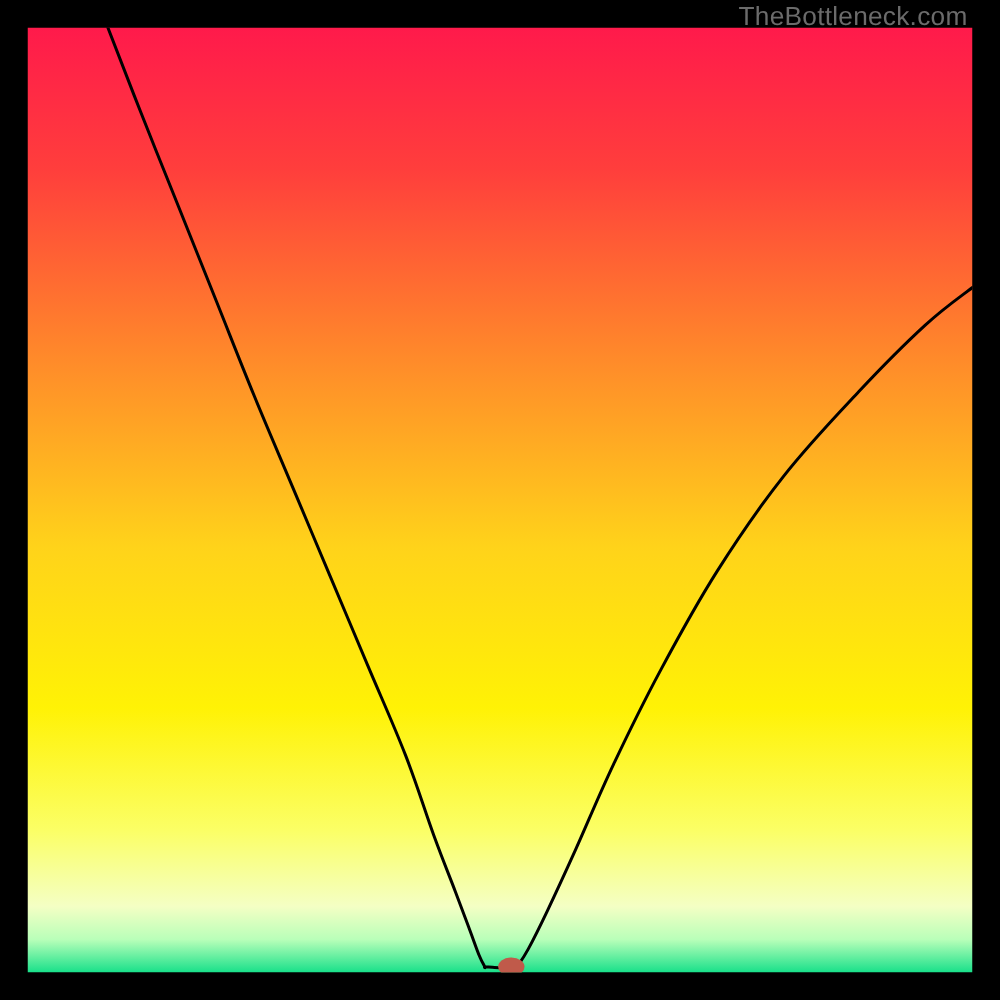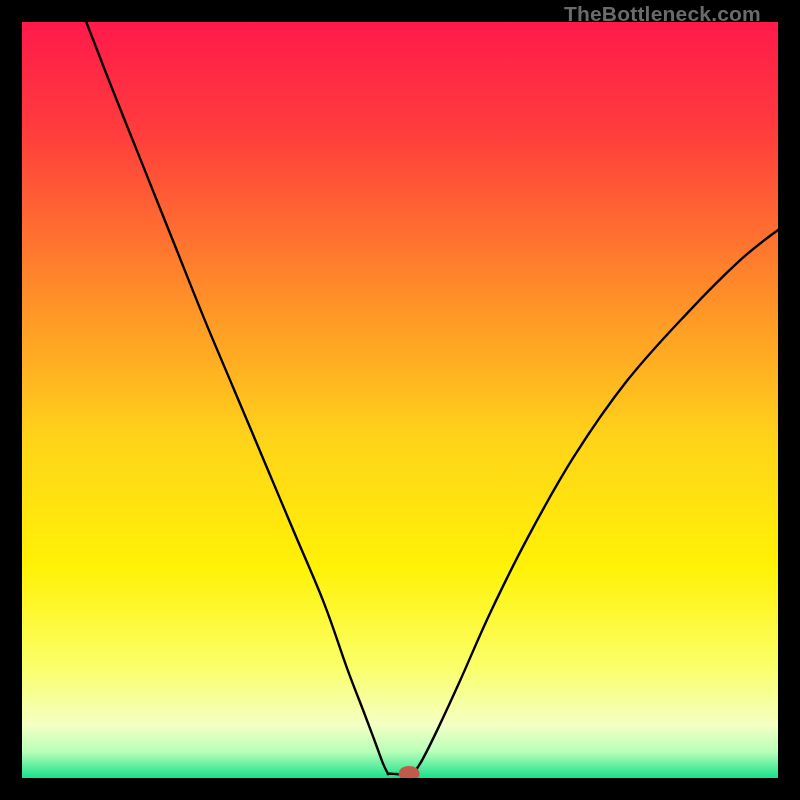--- a/index.html
+++ b/index.html
@@ -22,24 +22,24 @@
   .plot {
     position: absolute;
     left: 0;
     top: 0;
     width: 756px;
     height: 756px;
   }
   .watermark {
     position: absolute;
     top: 2px;
-    right: 39px;
+    right: 26px;
     color: #6b6b6b;
     font-size: 21px;
-    font-weight: 700;
+    font-weight: 400;
     letter-spacing: 0.2px;
     user-select: none;
   }
 </style>
 </head>
 <body>
 
 <div class="frame">
   <svg class="plot" viewBox="0 0 756 756" preserveAspectRatio="none">
     <defs>

